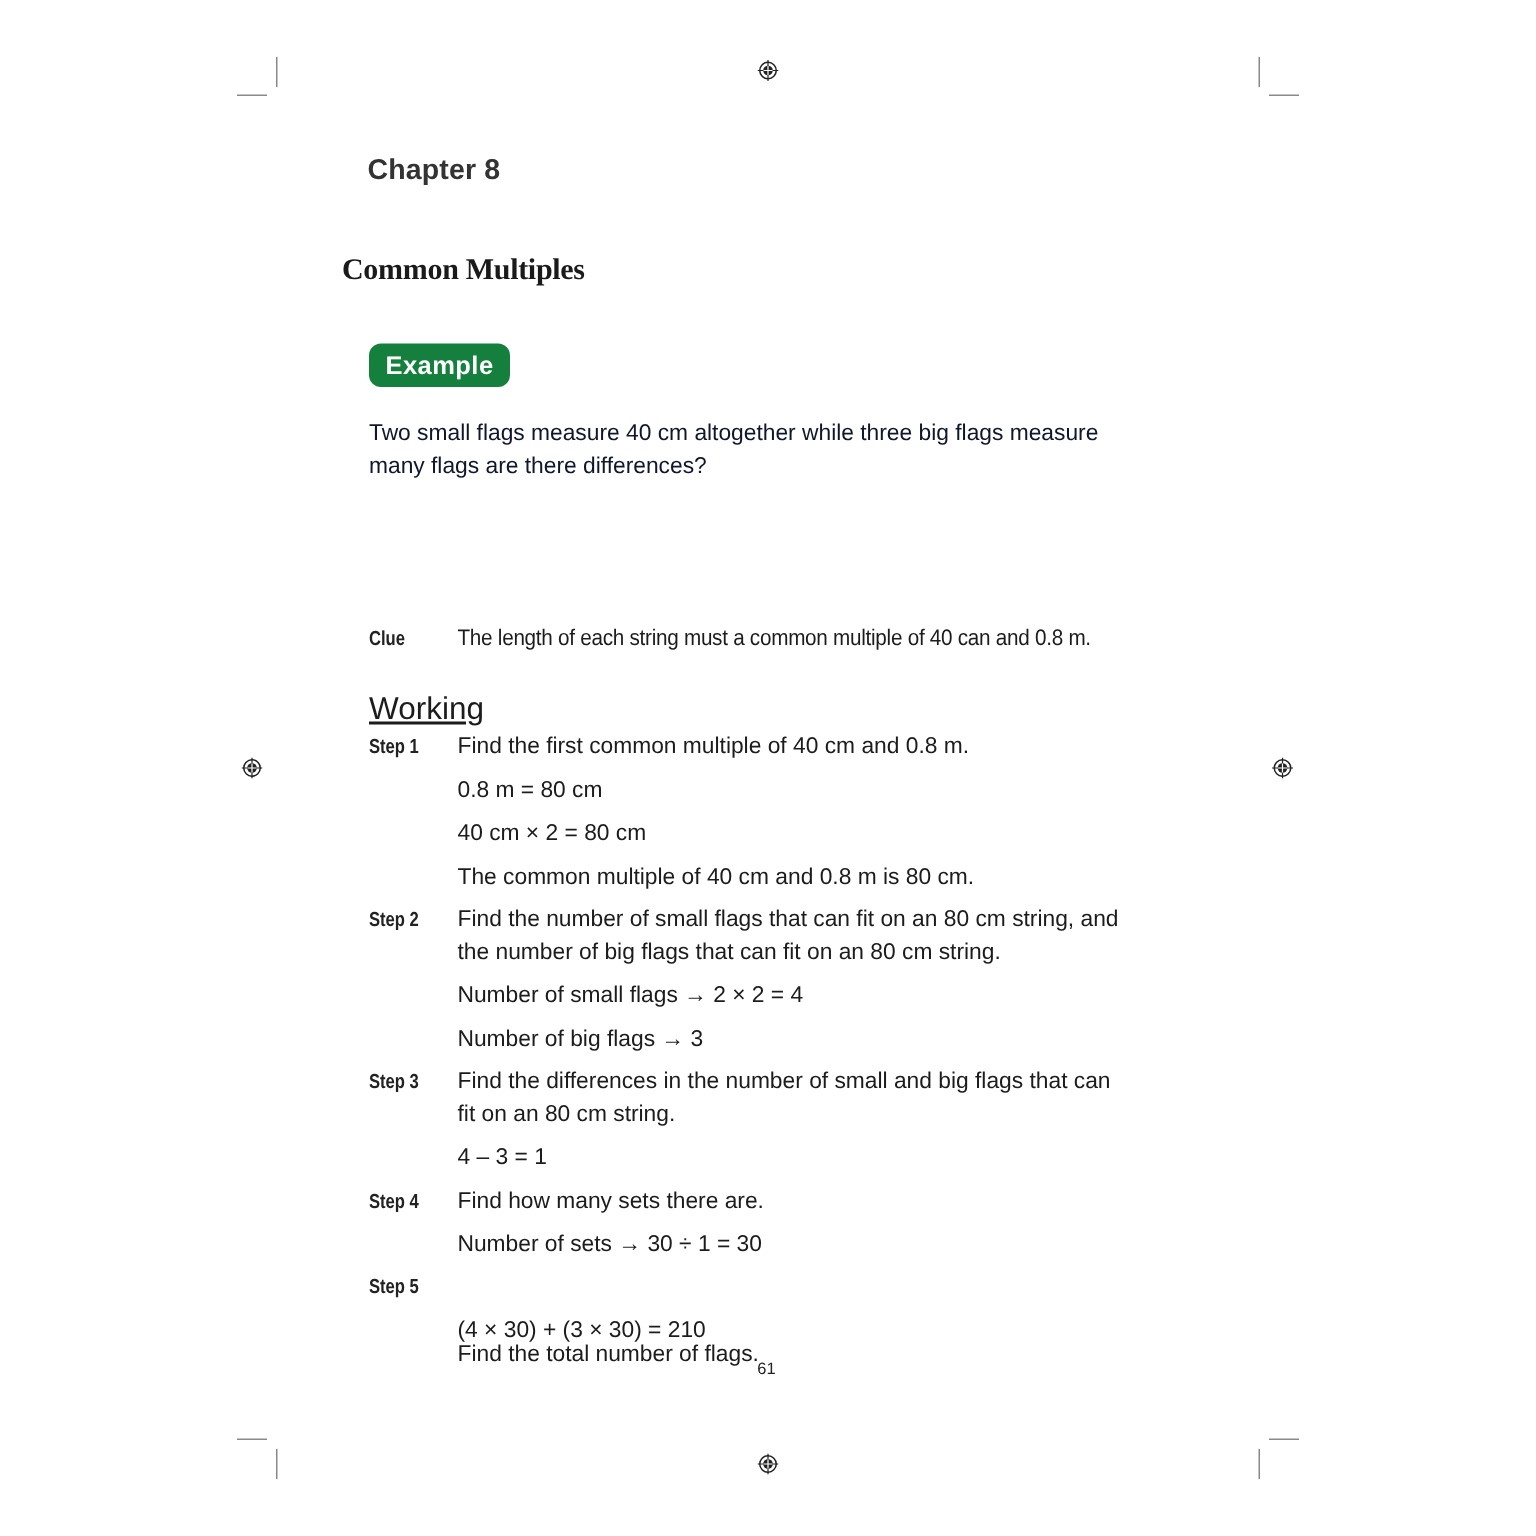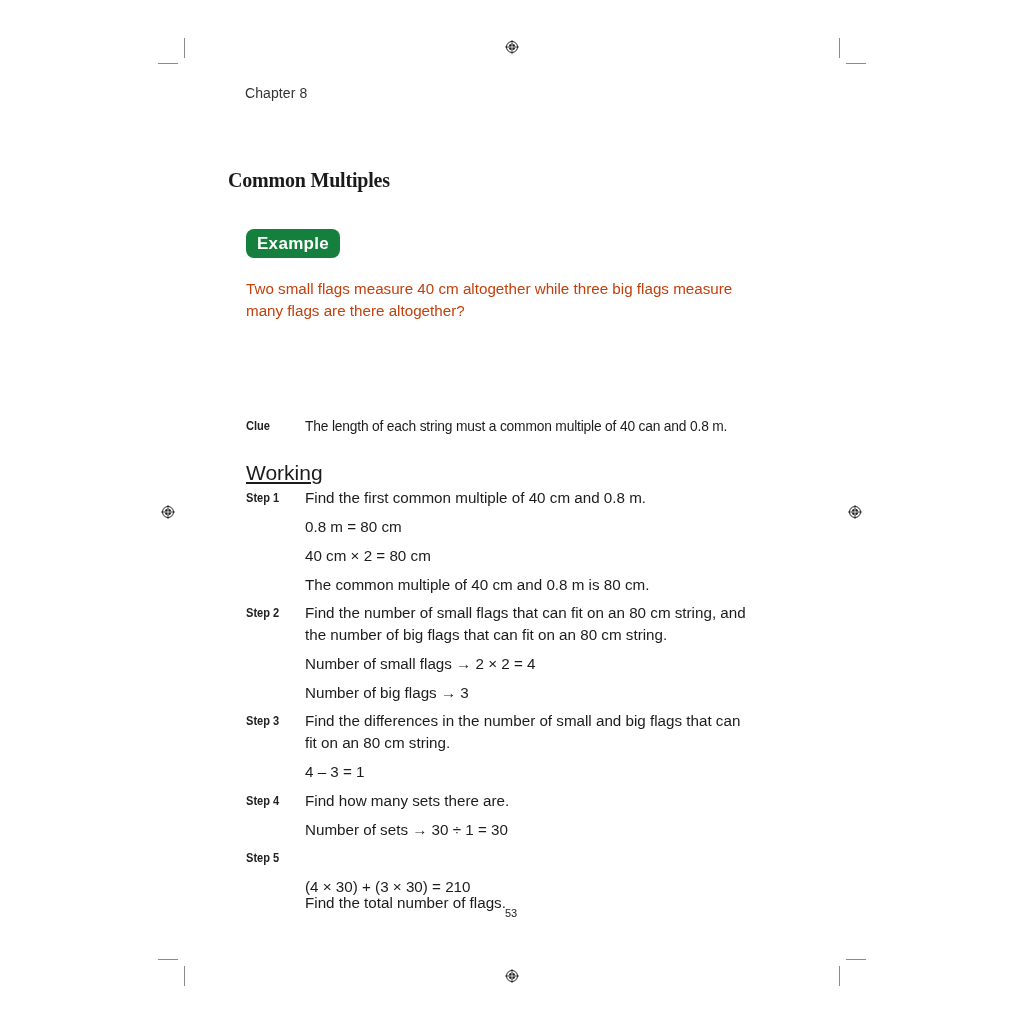--- a/index.html
+++ b/index.html
@@ -8,31 +8,31 @@
   .abs { position: absolute; }
 
   
   .crop-v { position: absolute; width: 1px; height: 20px; background: #8a8a8a; }
   .crop-h { position: absolute; height: 1px; width: 20px; background: #8a8a8a; }
 
   
   .reg { position: absolute; width: 14px; height: 14px; }
   .reg svg { display: block; }
 
-  .chapter { left: 245px; top: 85px; font-size: 14px; color: #333; font-weight: 400;
+  .chapter { left: 245px; top: 103px; font-size: 19px; color: #333; font-weight: 700;
              font-family: "Liberation Sans", sans-serif; letter-spacing: 0.1px; }
   .title { left: 228px; top: 121px; font-size: 20px; font-weight: bold; color: #1a1a1a;
            font-family: Liberation Serif, serif; letter-spacing: -0.2px; margin-top: 48px; }
 
   .example-badge { left: 246px; top: 229px; width: 94px; height: 29px; background: #15803d;
                    border-radius: 8px; color: #fff; font-size: 17px; font-weight: 600;
                    font-family: "Liberation Sans", sans-serif; text-align: center; line-height: 29px; letter-spacing: 0.3px; }
 
   .problem { left: 246px; top: 278px; width: 540px; font-size: 15.2px; line-height: 22px;
-             font-family: "Liberation Sans", sans-serif; color: #c2410c; }
+             font-family: "Liberation Sans", sans-serif; color: #0f172a; }
   .problem p { margin: 0; }
 
   .label { position: absolute; left: 246px; font-size: 13.5px; font-weight: bold;
            font-family: "Liberation Sans", sans-serif; color: #222; transform: scaleX(0.82);
            transform-origin: left center; }
   .clue-text { position: absolute; left: 305px; font-size: 15px; font-family: "Liberation Sans", sans-serif;
                color: #1c1c1c; transform: scaleX(0.92); transform-origin: left center; letter-spacing: -0.2px; }
 
   .working { left: 246px; top: 461px; font-size: 21px; font-family: "Liberation Sans", sans-serif;
              text-decoration: underline; text-underline-offset: 2px; color: #1c1c1c; }
@@ -96,21 +96,21 @@
     </svg>
 </div>
 
 <div class="abs chapter">Chapter 8</div>
 <div class="abs title">Common Multiples</div>
 
 <div class="abs example-badge">Example</div>
 
 <div class="abs problem">
   <p>Two small flags measure 40 cm altogether while three big flags measure</p>
-  <p>many flags are there altogether?</p>
+  <p>many flags are there differences?</p>
 </div>
 
 <div class="label" style="top:418px;">Clue</div>
 <div class="clue-text" style="top:417px;">The length of each string must a common multiple of 40 can and 0.8 m.</div>
 
 <div class="abs working">Working</div>
 
 <div class="label" style="top:490px;">Step 1</div>
 <div class="line" style="top:489px;">Find the first common multiple of 40 cm and 0.8 m.</div>
 <div class="line" style="top:518px;">0.8 m = 80 cm</div>
@@ -129,13 +129,13 @@
 <div class="line" style="top:763px;">4 – 3 = 1</div>
 
 <div class="label" style="top:793px;">Step 4</div>
 <div class="line" style="top:792px;">Find how many sets there are.</div>
 <div class="line" style="top:821px;">Number of sets → 30 ÷ 1 = 30</div>
 
 <div class="label" style="top:850px;">Step 5</div>
 <div class="line" style="top:894px;">Find the total number of flags.</div>
 <div class="line" style="top:878px;">(4 × 30) + (3 × 30) = 210</div>
 
-<div class="abs page-number">53</div>
+<div class="abs page-number">61</div>
 
 </body></html>

